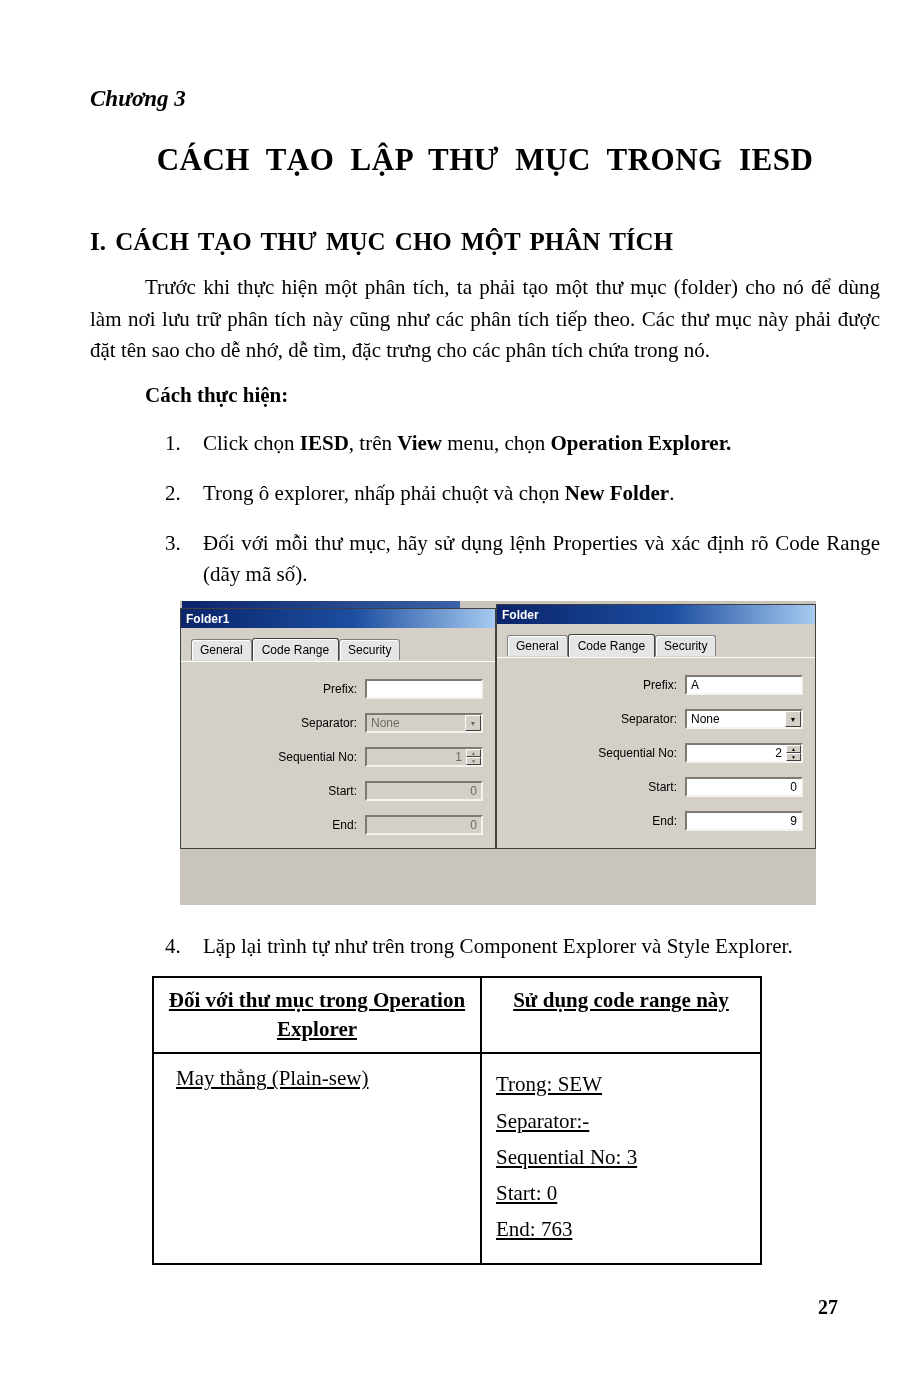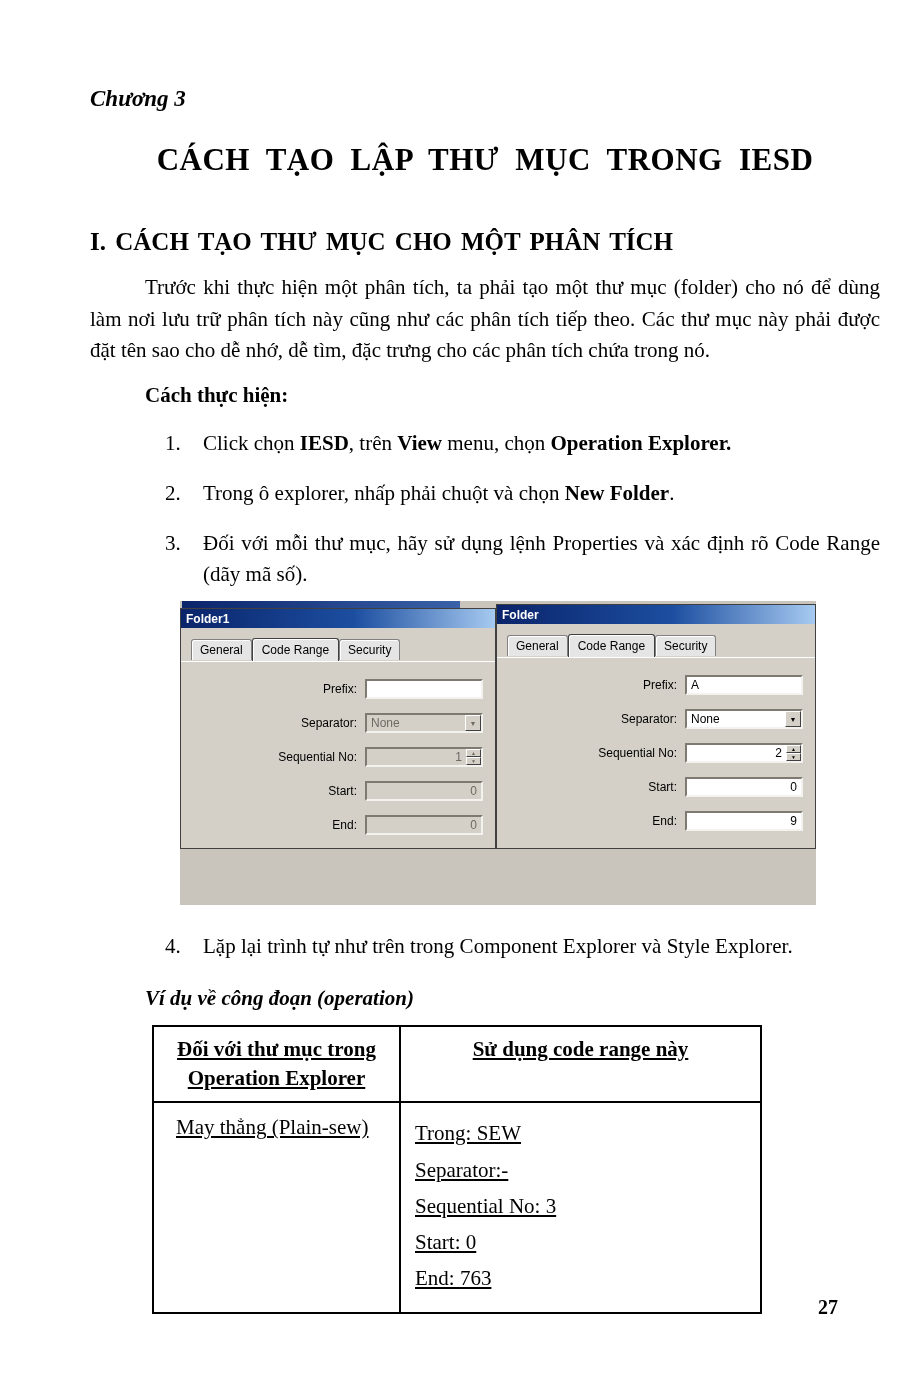--- a/index.html
+++ b/index.html
@@ -50,21 +50,21 @@
   .dspin .spin-text { flex: 1; text-align: right; padding: 0 4px; }
   .spin-btns { width: 15px; height: 16px; display: flex; flex-direction: column; flex: none; }
   .sb { flex: 1; background: #d4d0c8; border-top: 1px solid #fff; border-left: 1px solid #fff; border-right: 1px solid #404040; border-bottom: 1px solid #404040; font-size: 5px; line-height: 1; display: flex; align-items: center; justify-content: center; }
   .disabled { background: #d4d0c8; color: #6e6a62; }
   .disabled .combo-text, .disabled .spin-text { color: #6e6a62; }
 
   
   table.example { border-collapse: collapse; margin: 14px 0 0 62px; width: 610px; font-size: 21px; }
   table.example th, table.example td { border: 2px solid #000; text-decoration: underline; }
   table.example th { padding: 8px 6px; text-align: center; vertical-align: top; line-height: 1.4; font-size: 21px; }
-  td.cell-op { width: 247px; padding: 12px 10px 12px 22px; vertical-align: top; }
+  td.cell-op { width: 328px; padding: 12px 10px 12px 22px; vertical-align: top; }
   td.cell-range { padding: 12px 10px 16px 14px; vertical-align: top; }
   td.cell-range div { line-height: 1.72; }
 
   .page-number { position: absolute; right: 78px; top: 1296px; font-weight: bold; font-size: 20px; font-family: Liberation Serif, serif; }
 </style>
 </head>
 <body>
 
 <div class="page">
 
@@ -179,21 +179,20 @@
         </div>
       </div>
     </div>
   </div>
 
   <div class="step" style="margin-top:26px;">
     <span class="step-num">4.</span>
     <span class="step-body"><span>Lặp lại trình tự như trên trong Component Explorer và Style Explorer.</span></span>
   </div>
 
-  <div class="example-heading">Ví dụ về công đoạn (operation)</div>
 
   <table class="example">
     <thead>
       <tr>
         <th>Đối với thư mục trong Operation Explorer</th>
         <th>Sử dụng code range này</th>
       </tr>
     </thead>
     <tbody>
       <tr>

